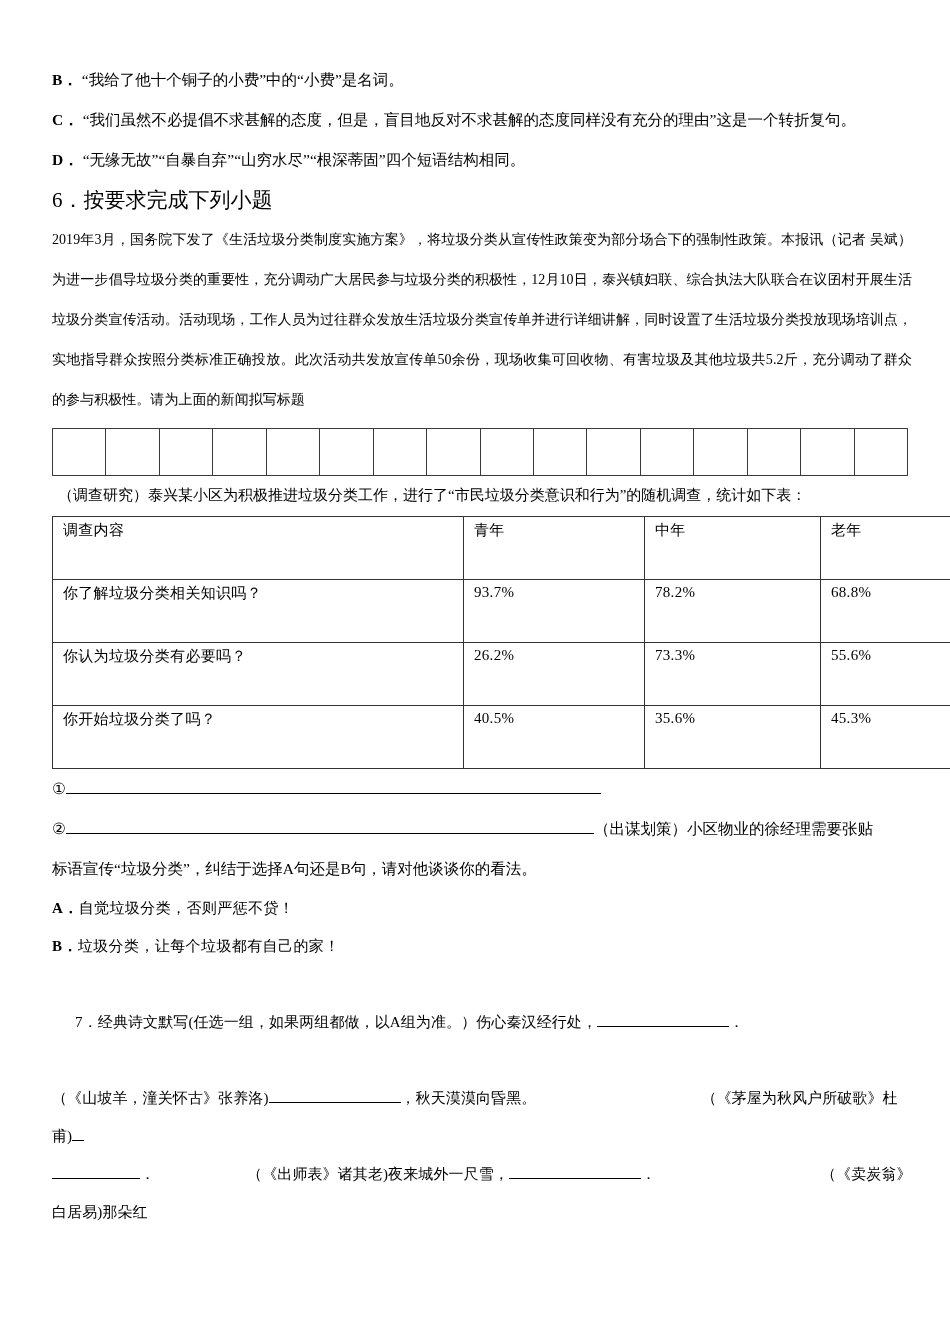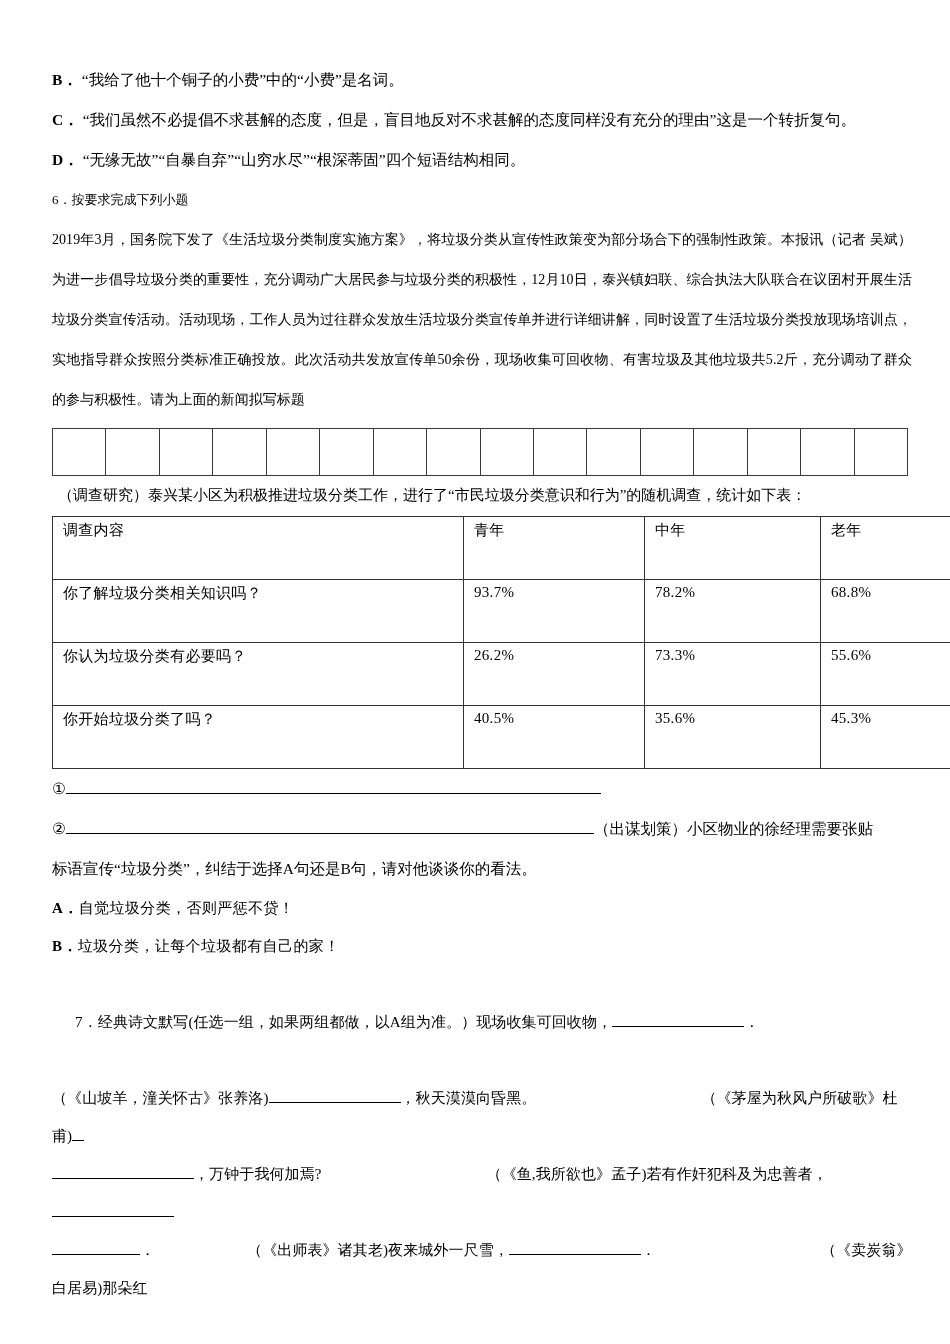--- a/index.html
+++ b/index.html
@@ -36,21 +36,21 @@
   
   .opt {
     font-size: 15.5px;
     line-height: 40px;
     margin: 0;
   }
   .opt .txt { margin-left: 4px; }
 
   
   .qnum {
-    font-size: 13px;
+    font-size: 21px;
     line-height: 40px;
   }
 
   
   .news {
     font-size: 14px;
     line-height: 40px;
     text-align: justify;
     text-align-last: left;
     letter-spacing: 0.05px;
@@ -230,23 +230,22 @@
     <div class="ans-row">标语宣传“垃圾分类”，纠结于选择A句还是B句，请对他谈谈你的看法。</div>
 
     <div class="choice-line">
       <span class="lbl">A．</span><span>自觉垃圾分类，否则严惩不贷！</span>
     </div>
     <div class="choice-line">
       <span class="lbl">B．</span><span>垃圾分类，让每个垃圾都有自己的家！</span>
     </div>
 
     <div class="poem">
-      <span>7．</span><span>经典诗文默写(任选一组，如果两组都做，以A组为准。）现场收集可回收物，</span><span class="blank b130"></span><span>．</span>
+      <span>7．</span><span>经典诗文默写(任选一组，如果两组都做，以A组为准。）伤心秦汉经行处，</span><span class="blank b130"></span><span>．</span>
     </div>
 
     <div id="poem-lines">
         <div class="poem"><span>（《山坡羊，潼关怀古》张养洛)</span><span class="blank b130"></span><span>，秋天漠漠向昏黑。</span><span class="gap g160"></span><span>（《茅屋为秋风户所破歌》杜甫)</span><span class="blank b10"></span></div>
-        <div class="poem"><span class="blank b140"></span><span>，万钟于我何加焉?</span><span class="gap g160"></span><span>（《鱼,我所欲也》孟子)若有作奸犯科及为忠善者，</span><span class="blank b120"></span></div>
         <div class="poem"><span class="blank b85"></span><span>．</span><span class="gap g90"></span><span>（《出师表》诸其老)夜来城外一尺雪，</span><span class="blank b130"></span><span>．</span><span class="gap g160"></span><span>（《卖炭翁》白居易)那朵红</span></div>
       </div>
 
   </div>
 </div>
 
 </body></html>

